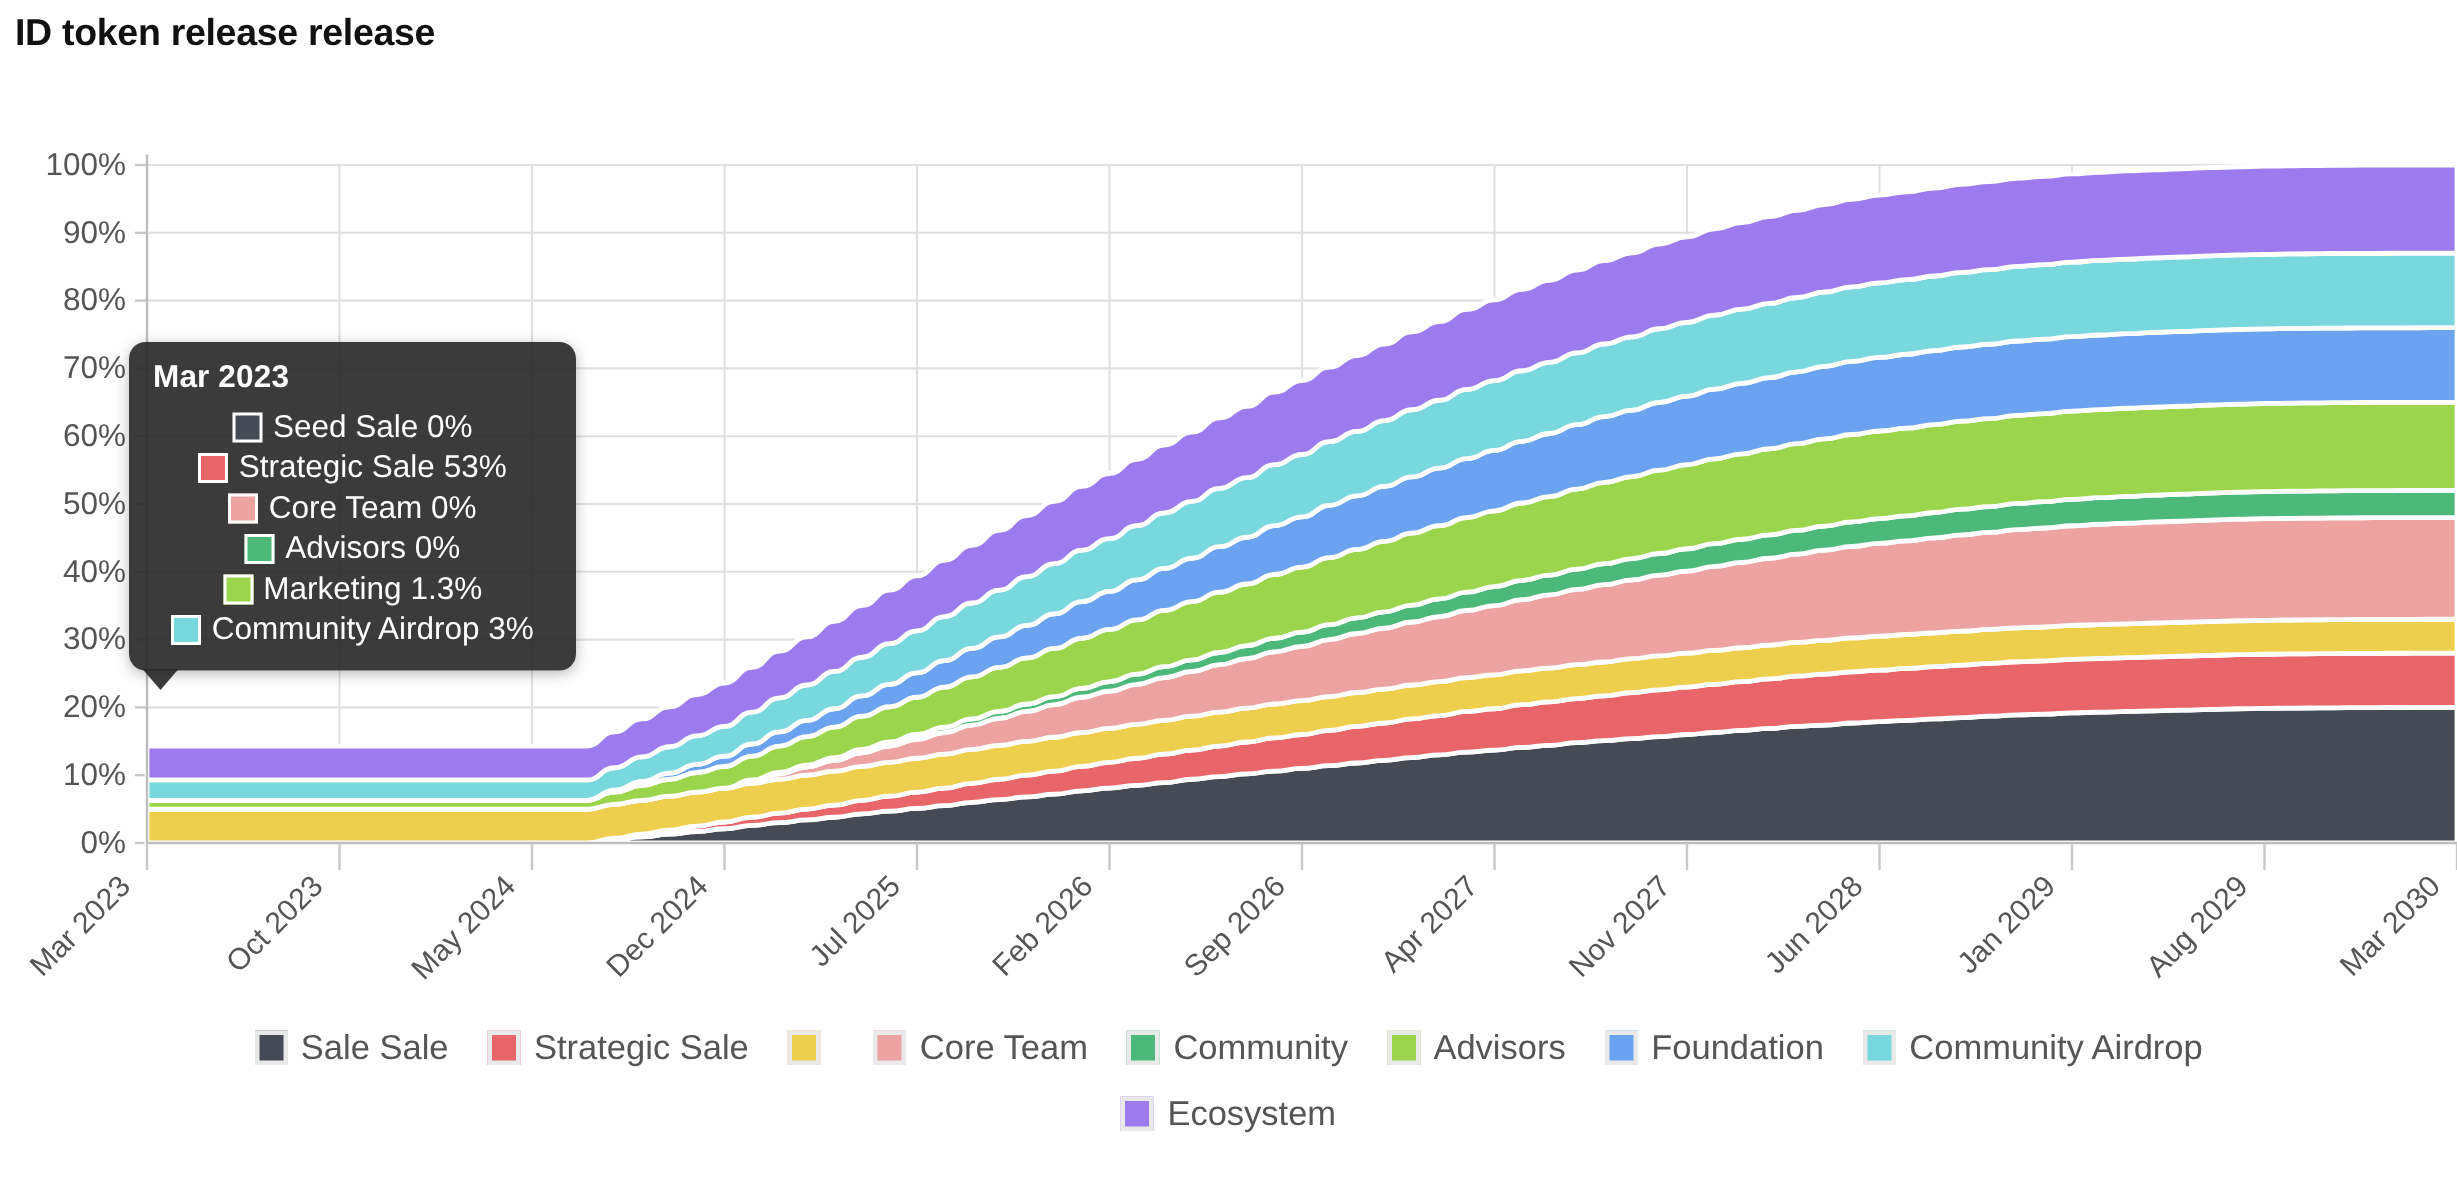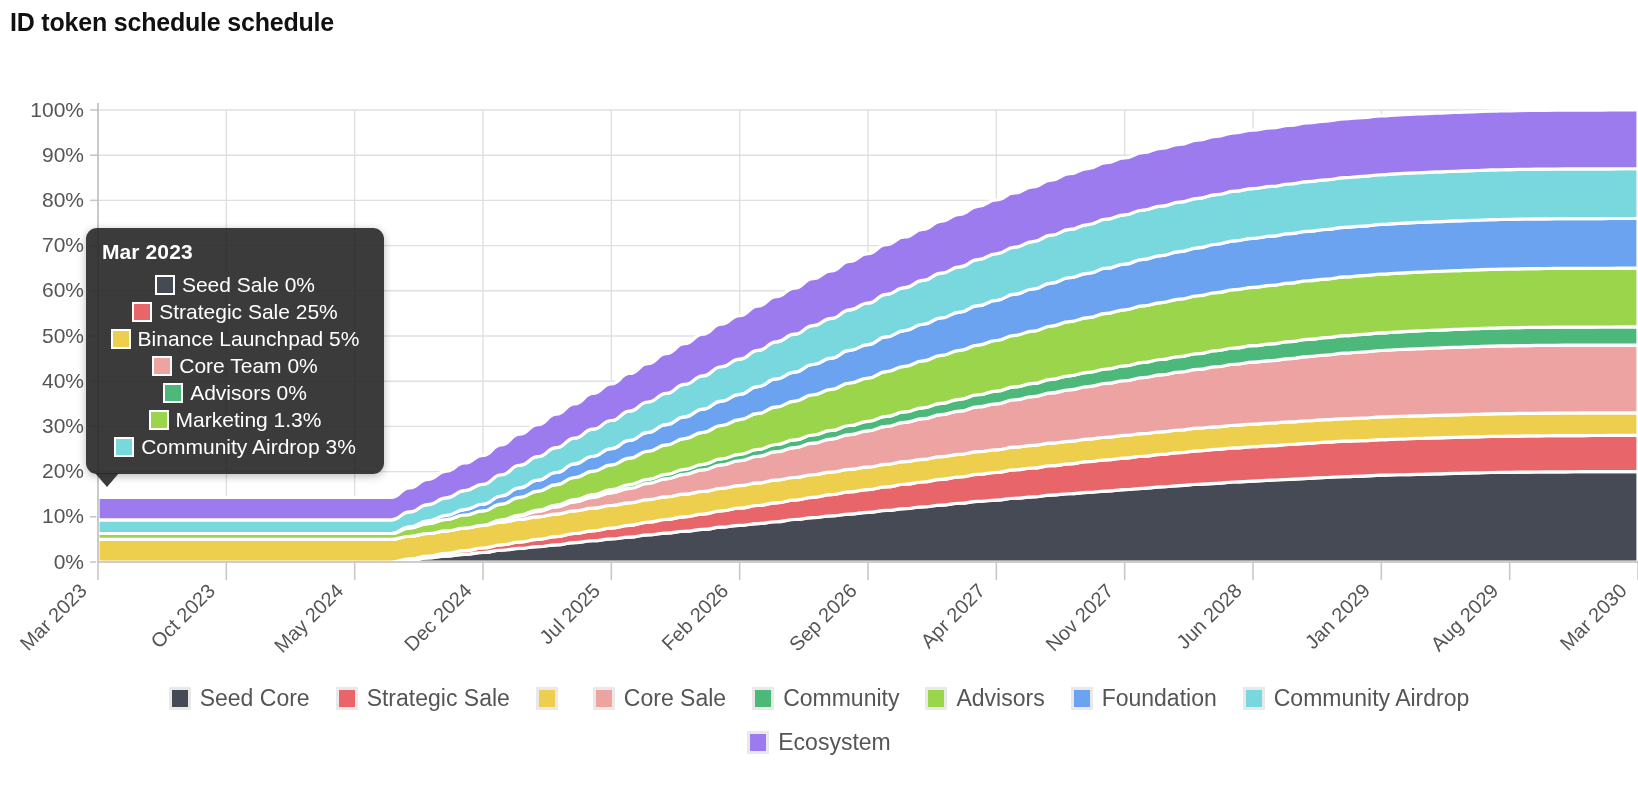--- a/index.html
+++ b/index.html
@@ -129,21 +129,21 @@
     font-size: 23px;
     color: #555555;
     white-space: nowrap;
   }
 </style>
 </head>
 <body>
 
 <div id="root">
 
-  <div class="chart-title">ID token schedule schedule</div>
+  <div class="chart-title">ID token release release</div>
 
   <div id="plot-wrap">
     <svg class="chart-svg" width="1638" height="794" id="chart-svg">
         <line x1="98" y1="562" x2="1638" y2="562" class="gridline"></line>
         <line x1="90" y1="562" x2="98" y2="562" class="tickmark"></line>
         <text x="84" y="563" class="ytick-label">0%</text>
         <line x1="98" y1="516.8" x2="1638" y2="516.8" class="gridline"></line>
         <line x1="90" y1="516.8" x2="98" y2="516.8" class="tickmark"></line>
         <text x="84" y="517.8" class="ytick-label">10%</text>
         <line x1="98" y1="471.6" x2="1638" y2="471.6" class="gridline"></line>
@@ -226,25 +226,21 @@
 
   <div id="tooltip">
     <div class="tt-title">Mar 2023</div>
     <div id="tt-rows">
         <div class="tt-row">
           <span class="tt-swatch" style="background: rgb(69, 74, 84);"></span>
           <span class="tt-text">Seed Sale 0%</span>
         </div>
         <div class="tt-row">
           <span class="tt-swatch" style="background: rgb(232, 102, 106);"></span>
-          <span class="tt-text">Strategic Sale 25%</span>
-        </div>
-        <div class="tt-row">
-          <span class="tt-swatch" style="background: rgb(237, 206, 77);"></span>
-          <span class="tt-text">Binance Launchpad 5%</span>
+          <span class="tt-text">Strategic Sale 53%</span>
         </div>
         <div class="tt-row">
           <span class="tt-swatch" style="background: rgb(238, 163, 163);"></span>
           <span class="tt-text">Core Team 0%</span>
         </div>
         <div class="tt-row">
           <span class="tt-swatch" style="background: rgb(76, 185, 123);"></span>
           <span class="tt-text">Advisors 0%</span>
         </div>
         <div class="tt-row">
@@ -256,32 +252,32 @@
           <span class="tt-text">Community Airdrop 3%</span>
         </div>
       </div>
     <div id="tt-arrow"></div>
   </div>
 
   <div id="legend">
     <div class="legend-row" id="legend-row-1">
         <div class="legend-item">
           <span class="legend-swatch" style="background: rgb(69, 74, 84);"></span>
-          <span class="legend-label">Seed Core</span>
+          <span class="legend-label">Sale Sale</span>
         </div>
         <div class="legend-item">
           <span class="legend-swatch" style="background: rgb(232, 102, 106);"></span>
           <span class="legend-label">Strategic Sale</span>
         </div>
         <div class="legend-item">
           <span class="legend-swatch" style="background: rgb(237, 206, 77);"></span>
         </div>
         <div class="legend-item">
           <span class="legend-swatch" style="background: rgb(238, 163, 163);"></span>
-          <span class="legend-label">Core Sale</span>
+          <span class="legend-label">Core Team</span>
         </div>
         <div class="legend-item">
           <span class="legend-swatch" style="background: rgb(76, 185, 123);"></span>
           <span class="legend-label">Community</span>
         </div>
         <div class="legend-item">
           <span class="legend-swatch" style="background: rgb(154, 213, 75);"></span>
           <span class="legend-label">Advisors</span>
         </div>
         <div class="legend-item">

